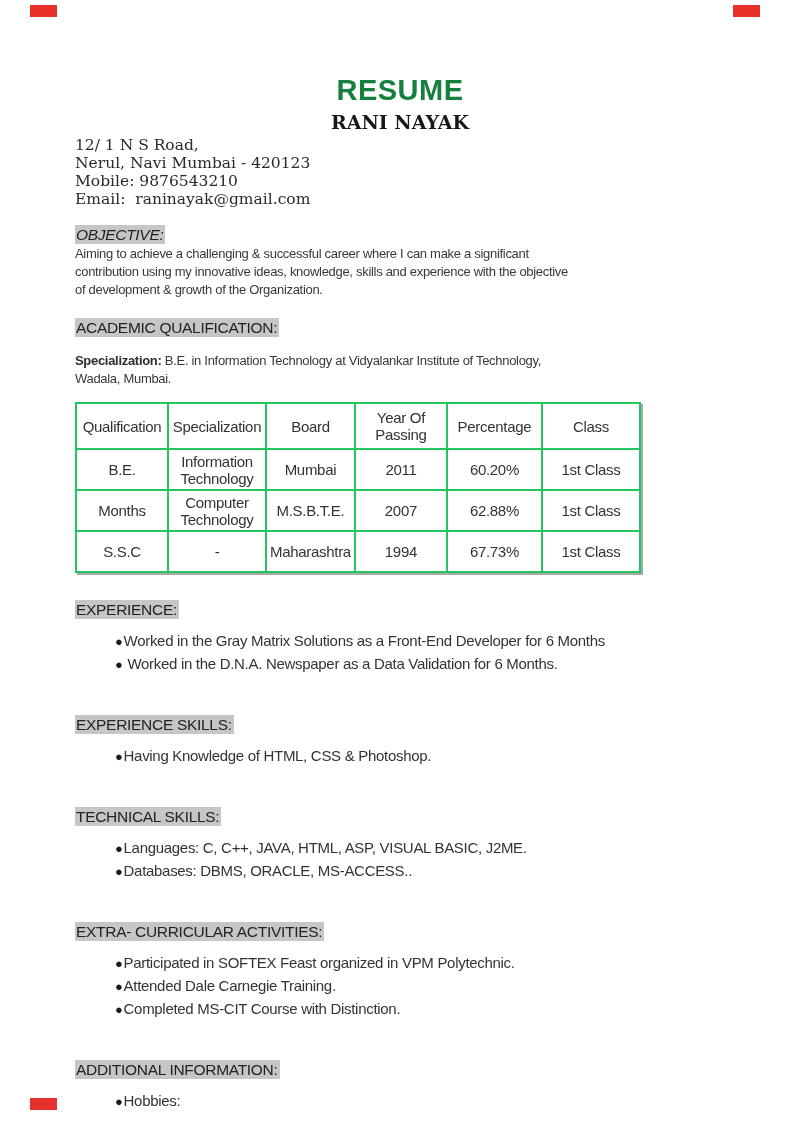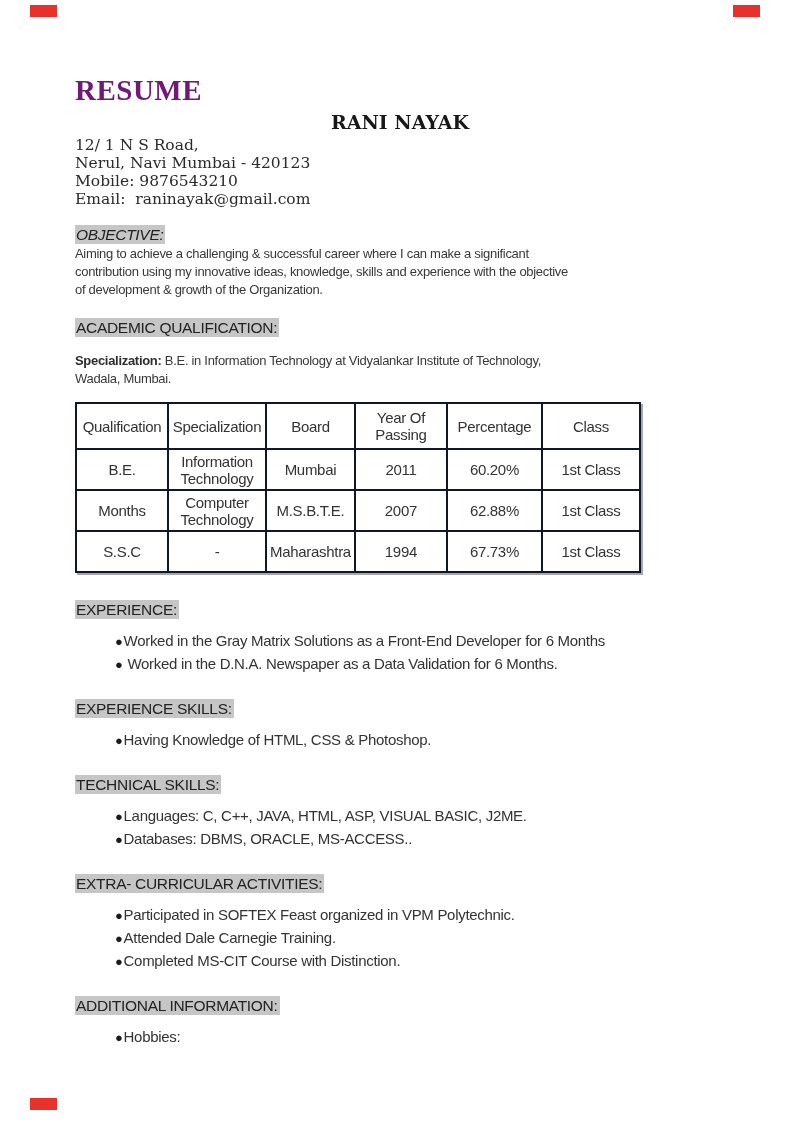--- a/index.html
+++ b/index.html
@@ -23,26 +23,27 @@
 
   .content {
     position: absolute;
     left: 75px; top: 74px;
     width: 650px;
   }
   .pre { white-space: pre-wrap; }
 
   
   .doc-title {
-    font-family: Liberation Serif, serif;
+    font-family: Liberation Sans, sans-serif;
     font-weight: 700;
     font-size: 29px;
     line-height: 32px;
-    color: #701a75;
+    color: #15803d;
     letter-spacing: 0.5px;
+    text-align: center;
   }
   .person-name {
     font-family: "DejaVu Serif", "Liberation Serif", serif;
     font-weight: 700;
     font-size: 19px;
     line-height: 22px;
     color: #181818;
     margin-top: 5px;
     text-align: center;
   }
@@ -79,21 +80,21 @@
   .mt-spec      { margin-top: 16px; }
 
   
   table.qual {
     border-collapse: collapse;
     margin-top: 14px;
     table-layout: fixed;
     box-shadow: 2px 2px 0 #a8a8a8;
   }
   table.qual th, table.qual td {
-    border: 2px solid #0f172a;
+    border: 2px solid #22c55e;
     text-align: center;
     vertical-align: middle;
     font-size: 15px;
     letter-spacing: -0.3px;
     font-weight: 400;
     color: #333333;
     padding: 2px 3px;
     overflow-wrap: break-word;
     word-wrap: break-word;
   }
@@ -101,21 +102,21 @@
   table.qual td { height: 35px; }
   .col-q { width: 92px; }
   .col-s { width: 98px; }
   .col-b { width: 84px; }
   .col-y { width: 92px; }
   .col-p { width: 95px; }
   .col-c { width: 98px; }
 
   
   .mt-exp  { margin-top: 28px; }
-  .mt-sec  { margin-top: 24px; }
+  .mt-sec  { margin-top: 40px; }
   ul.blist {
     list-style: none;
     margin: 12px 0 0 0;
     padding: 0 0 0 40px;
   }
   ul.blist li {
     font-size: 15px;
     line-height: 22px;
     letter-spacing: -0.3px;
     color: #333333;

